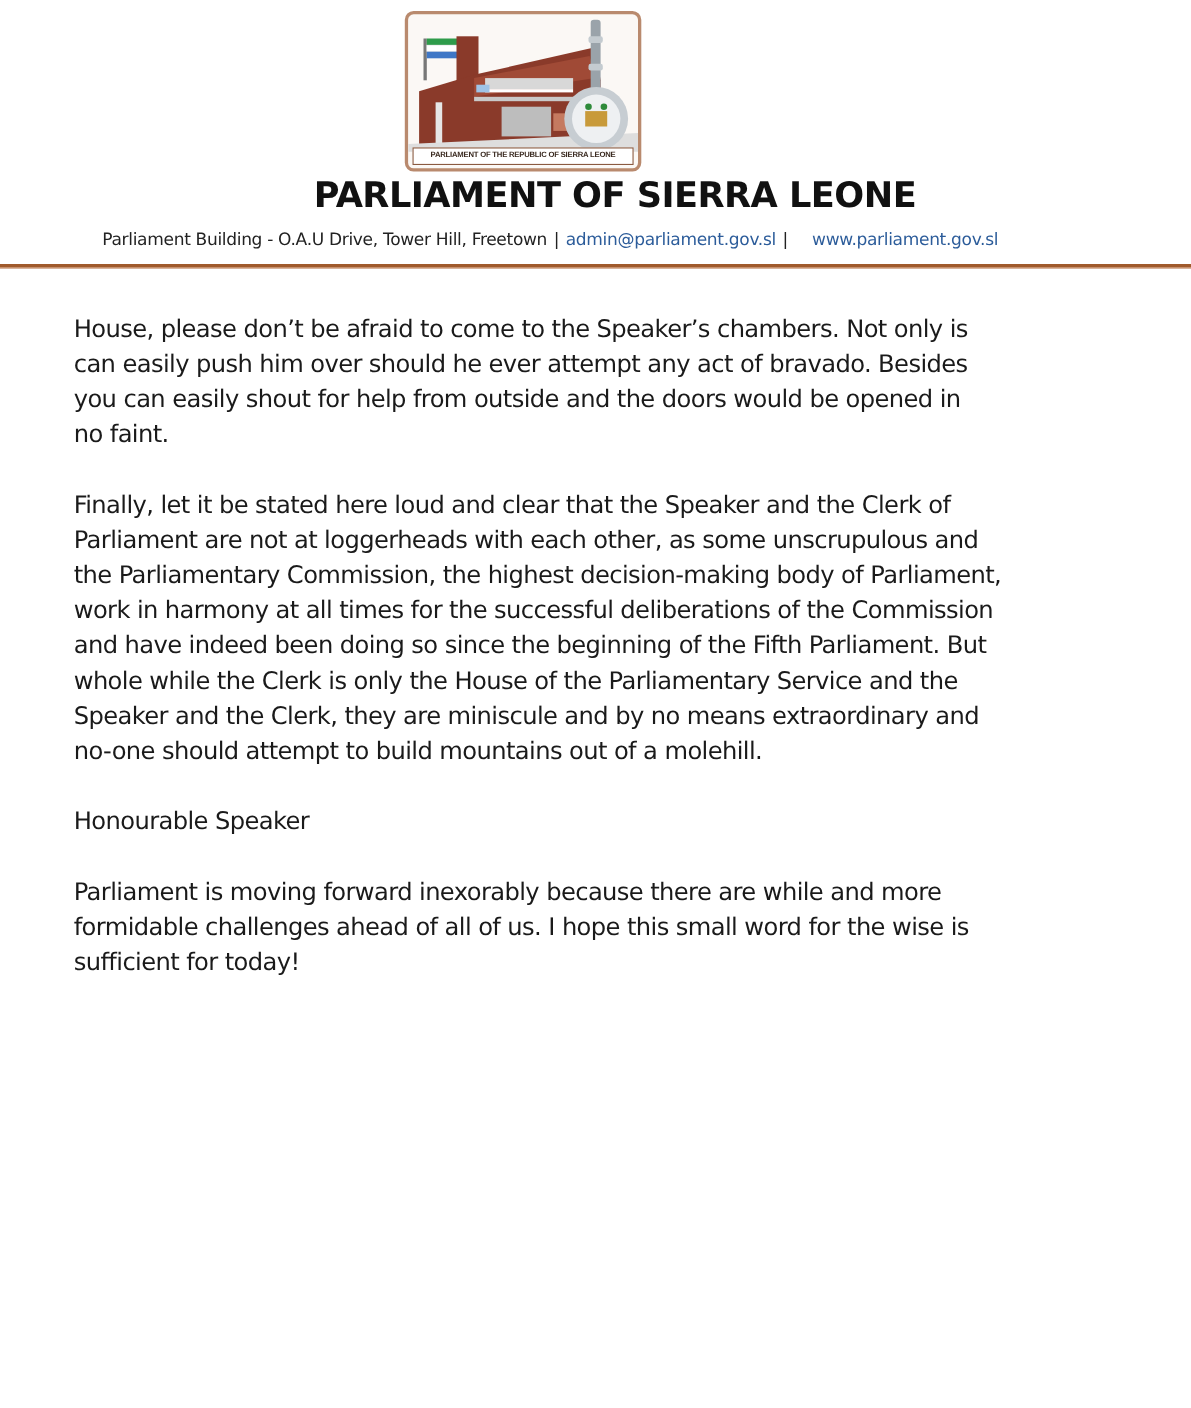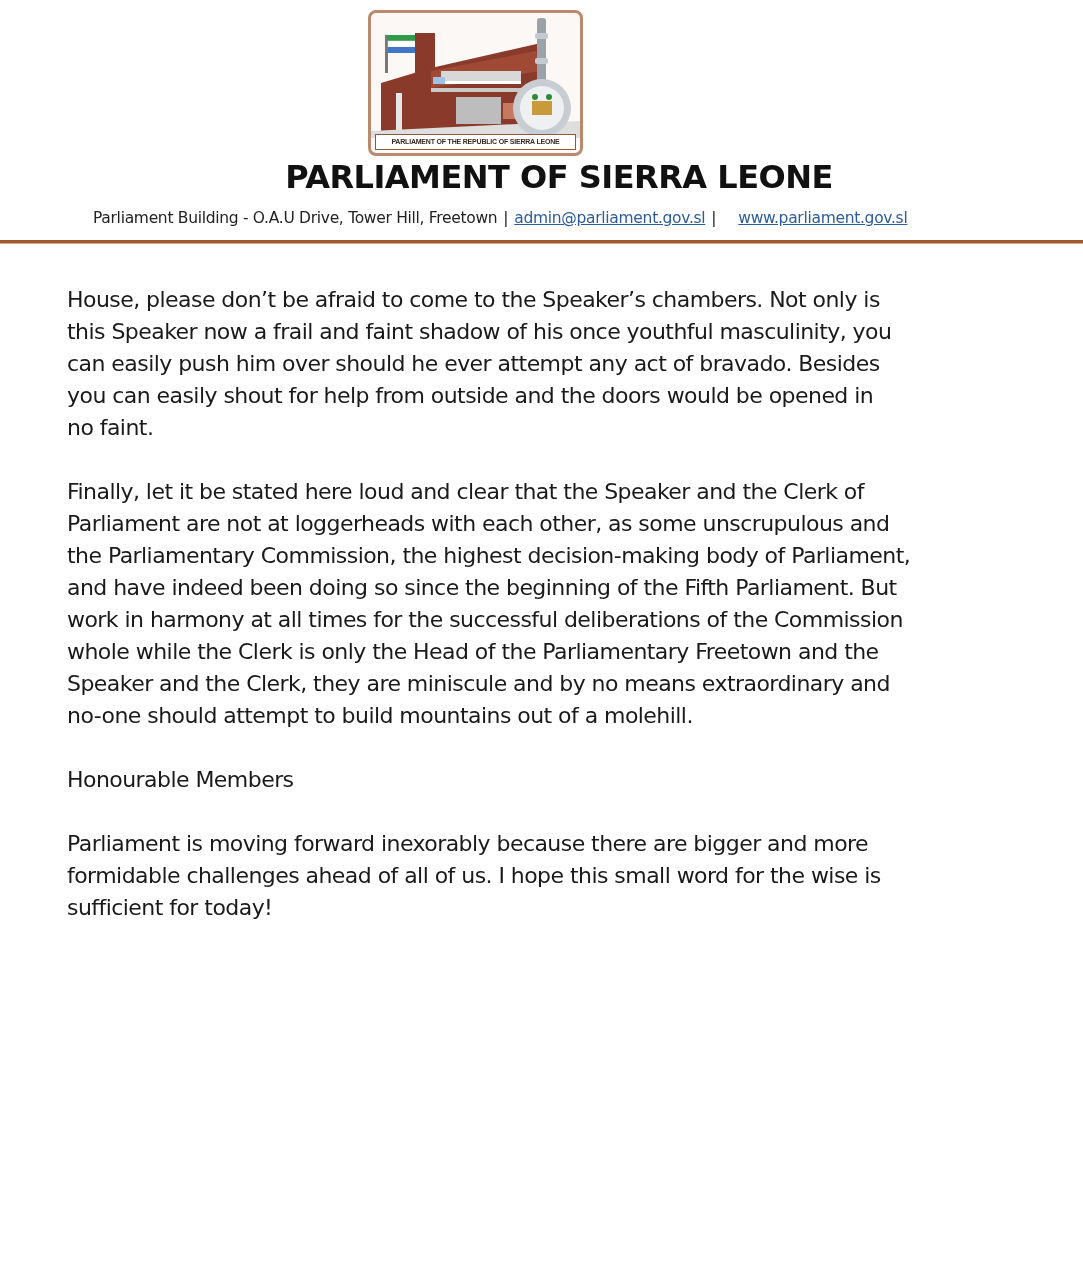--- a/index.html
+++ b/index.html
@@ -2,21 +2,21 @@
 <html><head>
   <meta charset="utf-8">
   <style>
     html, body { margin: 0; padding: 0; background: #ffffff; }
     body { width: 1083px; height: 1280px; position: relative; overflow: hidden; font-family: "DejaVu Sans", sans-serif; color: #1a1a1a; }
     .logo { position: absolute; left: 368px; top: 10px; width: 215px; height: 146px; border: 3px solid #b98a6e; border-radius: 8px; background: #fbf8f5; box-sizing: border-box; overflow: hidden; }
     .logo svg { position: absolute; left: 0; top: 0; }
     .logo-caption { position: absolute; left: 4px; right: 4px; bottom: 3px; height: 14px; border: 1px solid #8a5a40; background: #fff; font-family: "Liberation Sans", sans-serif; font-size: 7px; font-weight: bold; color: #3a2a20; text-align: center; line-height: 13px; letter-spacing: -0.2px; white-space: nowrap; overflow: hidden; }
     .org-title { position: absolute; left: 0; width: 1118px; top: 158px; text-align: center; font-family: "DejaVu Sans", sans-serif; font-weight: bold; font-size: 32px; color: #111; letter-spacing: -0.5px; }
     .contact { position: absolute; left: 93px; top: 209px; font-family: "DejaVu Sans", sans-serif; font-size: 15.5px; color: #222; white-space: nowrap; letter-spacing: -0.3px; }
-    .contact a { color: #2c5c9a; text-decoration: underline; }
+    .contact a { color: #2c5c9a; }
     .contact .sep { margin: 0 6px; color: #222; }
     .rule { position: absolute; left: 0; width: 1083px; top: 240px; height: 3px; background: #a05a2c; border-bottom: 1px solid #d7a98a; }
     .body-text { position: absolute; left: 67px; top: 284px; width: 990px; font-family: "DejaVu Sans", sans-serif; font-size: 22px; line-height: 32px; color: #1a1a1a; letter-spacing: -0.55px; }
     .para { margin: 0 0 32px 0; }
     .line { display: block; white-space: nowrap; }
   </style>
 </head>
 <body>
 
 <div class="logo">
@@ -57,36 +57,35 @@
 
 <div class="contact">
   <span>Parliament Building - O.A.U Drive, Tower Hill, Freetown</span><span class="sep">|</span><a>admin@parliament.gov.sl</a><span class="sep">|</span><span style="display:inline-block;width:16px"></span><a>www.parliament.gov.sl</a>
 </div>
 
 <div class="rule"></div>
 
 <div class="body-text">
   <div class="para">
     <span class="line">House, please don’t be afraid to come to the Speaker’s chambers. Not only is</span>
-    <span class="line">this Speaker now a frail and faint shadow of his once youthful masculinity, you</span>
     <span class="line">can easily push him over should he ever attempt any act of bravado. Besides</span>
     <span class="line">you can easily shout for help from outside and the doors would be opened in</span>
     <span class="line">no faint.</span>
   </div>
   <div class="para">
     <span class="line">Finally, let it be stated here loud and clear that the Speaker and the Clerk of</span>
     <span class="line">Parliament are not at loggerheads with each other, as some unscrupulous and</span>
     <span class="line">the Parliamentary Commission, the highest decision-making body of Parliament,</span>
+    <span class="line">work in harmony at all times for the successful deliberations of the Commission</span>
     <span class="line">and have indeed been doing so since the beginning of the Fifth Parliament. But</span>
-    <span class="line">work in harmony at all times for the successful deliberations of the Commission</span>
-    <span class="line">whole while the Clerk is only the Head of the Parliamentary Freetown and the</span>
+    <span class="line">whole while the Clerk is only the House of the Parliamentary Service and the</span>
     <span class="line">Speaker and the Clerk, they are miniscule and by no means extraordinary and</span>
     <span class="line">no-one should attempt to build mountains out of a molehill.</span>
   </div>
   <div class="para">
-    <span class="line">Honourable Members</span>
+    <span class="line">Honourable Speaker</span>
   </div>
   <div class="para">
-    <span class="line">Parliament is moving forward inexorably because there are bigger and more</span>
+    <span class="line">Parliament is moving forward inexorably because there are while and more</span>
     <span class="line">formidable challenges ahead of all of us. I hope this small word for the wise is</span>
     <span class="line">sufficient for today!</span>
   </div>
 </div>
 
 </body></html>

